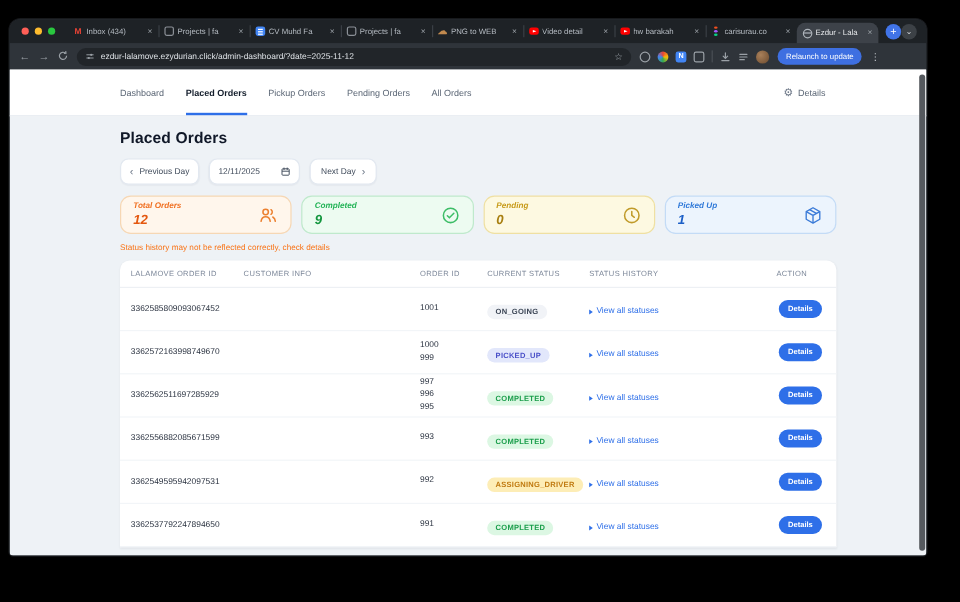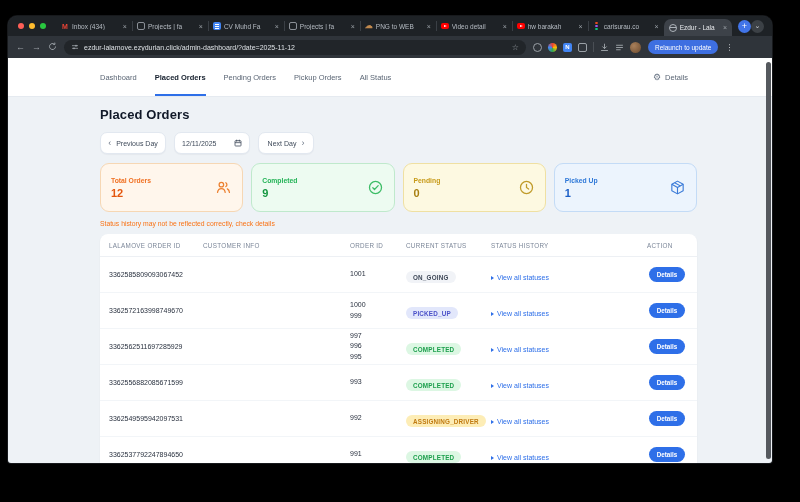--- a/index.html
+++ b/index.html
@@ -69,22 +69,22 @@
   .gear{font-size:9px;color:#6b7686;line-height:1;}
   .content{padding:10px 0 0 92px;width:597px;}
   .pagetitle{font-size:13px;font-weight:bold;color:#101828;letter-spacing:.1px;}
   .controls{display:flex;gap:8px;margin-top:10px;}
   .ctrl{height:22px;background:#fff;border:1px solid #e2e8f0;border-radius:7px;display:flex;align-items:center;
        justify-content:center;gap:5px;font-size:7px;color:#3f4a5a;box-sizing:border-box;box-shadow:0 1px 1px rgba(16,24,40,.04);}
   .ctrl .chev{color:#6b7686;font-size:9px;line-height:1;}
   .btn-prev{width:66px}.ctrl-date{width:76px;justify-content:space-between;padding:0 7px;}
   .btn-next{width:56px}
   .cards{display:flex;gap:8px;margin-top:9px;}
-  .card{flex:1;height:49px;border-radius:9px;border:1px solid;box-sizing:border-box;padding:7px 10px;
-       display:flex;justify-content:space-between;align-items:center;}
+  .card{flex:1;height:32px;border-radius:9px;border:1px solid;box-sizing:border-box;padding:7px 10px;
+       display:flex;justify-content:space-between;align-items:center;font-style:italic;}
   .card .cl{font-size:6.8px;font-weight:bold;}
   .card .cv{font-size:11px;font-weight:bold;margin-top:3px;}
   .card svg{width:17px;height:17px;}
   .card-orange{background:#fff6ec;border-color:#f6d7b4;}
   .card-orange .cl{color:#f07022}.card-orange .cv{color:#e4570f}.card-orange svg{color:#ec8030}
   .card-green{background:#edfbf1;border-color:#bfe9cc;}
   .card-green .cl{color:#22b356}.card-green .cv{color:#14963f}.card-green svg{color:#3dbd67}
   .card-yellow{background:#fdf9e1;border-color:#efe0a2;}
   .card-yellow .cl{color:#c79a18}.card-yellow .cv{color:#a87f10}.card-yellow svg{color:#c09b2a}
   .card-blue{background:#ecf4fd;border-color:#c3dbf6;}
@@ -213,23 +213,23 @@
     <div class="relaunch">Relaunch to update</div>
     <span class="dots">⋮</span>
   </div>
 
   <div class="page">
 
     <div class="navband">
       <div class="navitems" id="nav-container">
           <div class="navitem">Dashboard</div>
           <div class="navitem active">Placed Orders</div>
+          <div class="navitem">Pickup Orders</div>
           <div class="navitem">Pending Orders</div>
-          <div class="navitem">Pickup Orders</div>
-          <div class="navitem">All Status</div>
+          <div class="navitem">All Orders</div>
         </div>
       <div class="settings">
         <span class="gear">⚙</span>
         <span>Details</span>
       </div>
     </div>
 
     <div class="content">
       <div class="pagetitle">Placed Orders</div>
 

